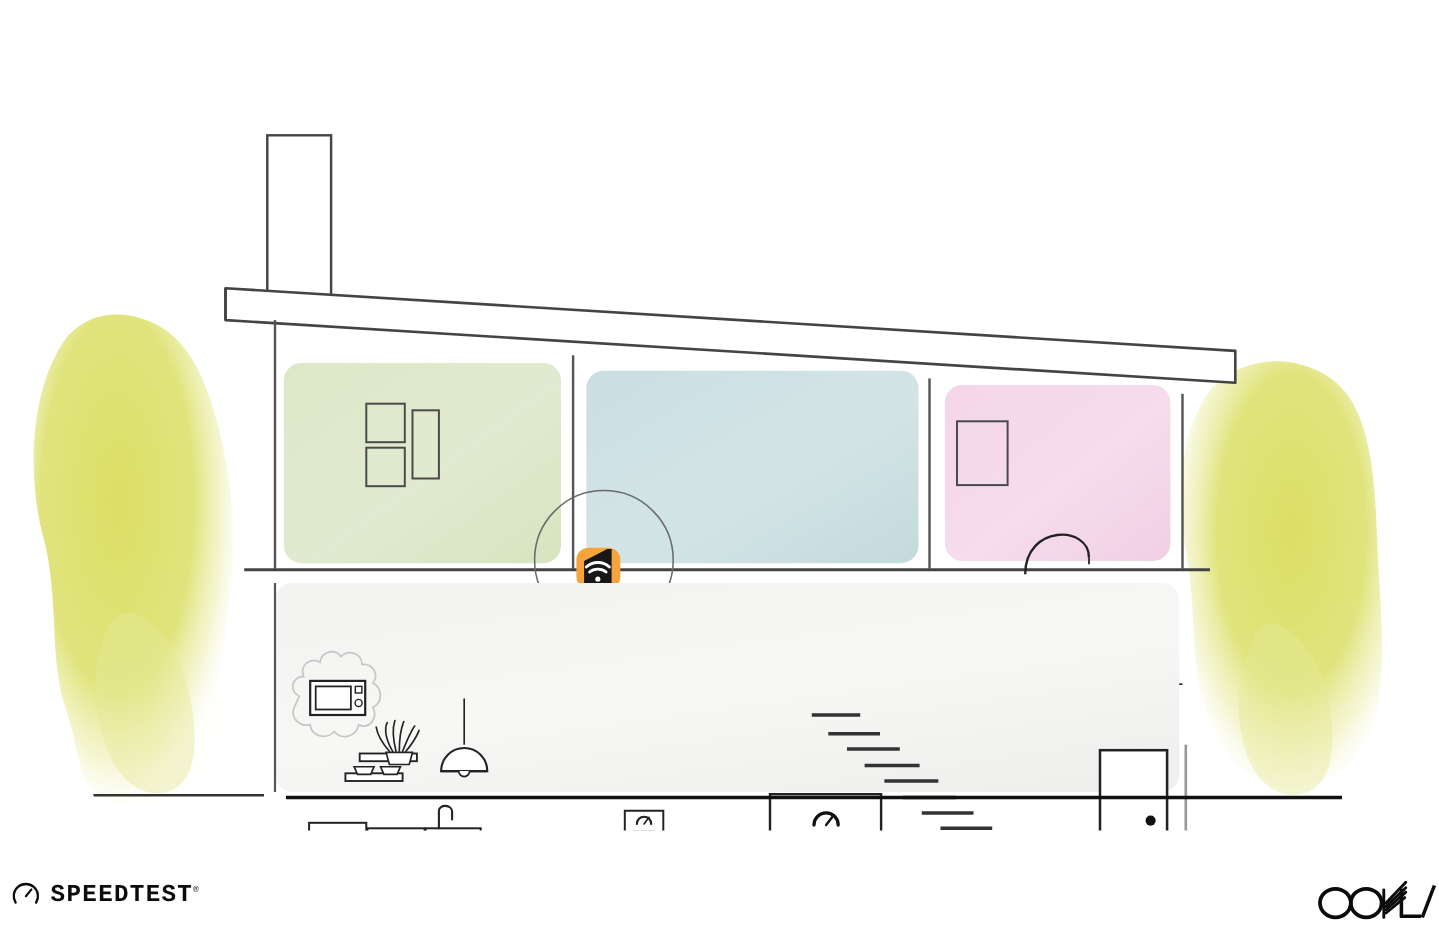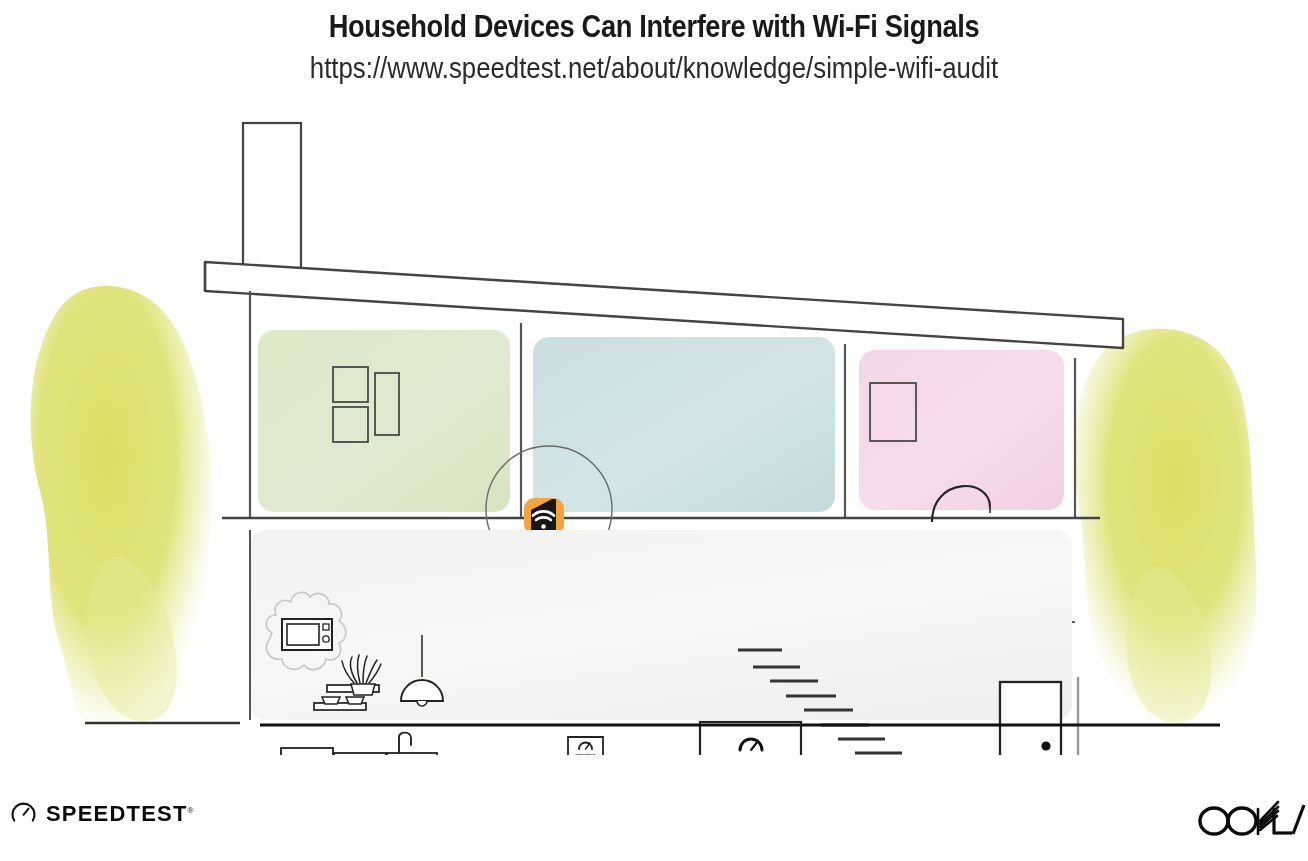--- a/index.html
+++ b/index.html
@@ -38,36 +38,32 @@
   }
 
   
   .illo{position:absolute;left:0;top:105px;width:1308px;height:650px;}
   .illo svg{display:block;}
 
   
   .footer{position:absolute;left:0;top:782px;width:1308px;height:79px;}
   .logo-speedtest{position:absolute;left:10px;top:18px;display:flex;align-items:center;gap:9px;}
   .logo-word{
-    font-family:Liberation Sans, sans-serif;
+    font-family:Liberation Mono, monospace;
     font-weight:bold;font-size:22px;letter-spacing:1.2px;color:#0b0b0b;
     position:relative;
   }
   .logo-tm{font-size:8px;vertical-align:super;font-weight:normal;}
   .logo-ookla{position:absolute;left:1198px;top:16px;}
 </style>
 </head>
 <body>
 
 <div id="page">
 
-  <div class="header">
-    <h1 class="title">Household Devices Can Interfere with Wi-Fi Signals</h1>
-    <div class="subtitle">https://www.speedtest.net/about/knowledge/simple-wifi-audit</div>
-  </div>
 
   <div class="illo">
   <svg width="1308" height="650" viewBox="0 0 1308 650" xmlns="http://www.w3.org/2000/svg">
     <defs>
       <radialGradient id="foliageL" cx="42%" cy="38%" r="62%">
         <stop offset="0%" stop-color="#d9dd5c" stop-opacity="0.95"></stop>
         <stop offset="62%" stop-color="#d9dd5c" stop-opacity="0.80"></stop>
         <stop offset="85%" stop-color="#e5e88c" stop-opacity="0.40"></stop>
         <stop offset="100%" stop-color="#eff1c0" stop-opacity="0.05"></stop>
       </radialGradient>

